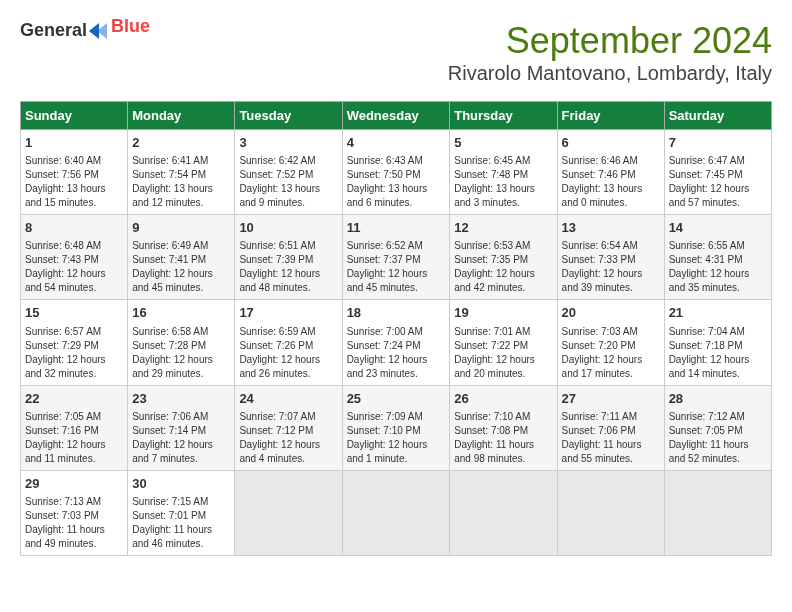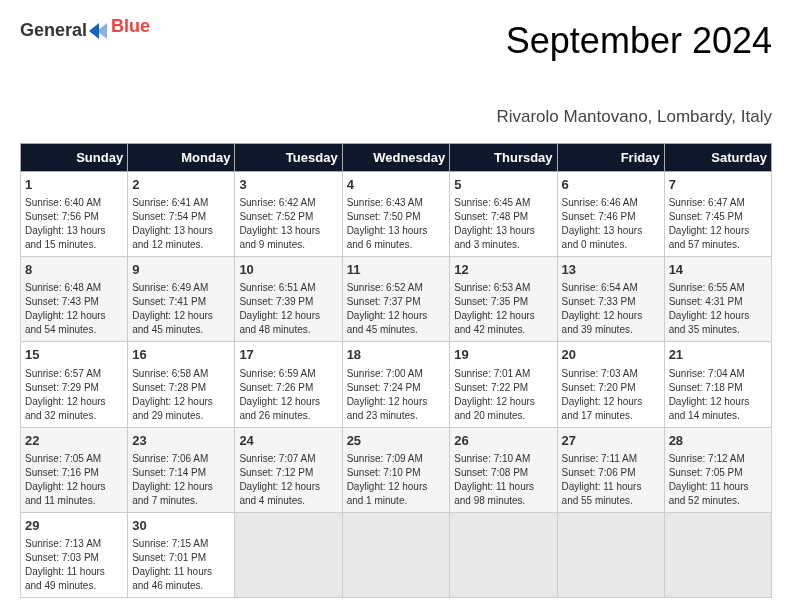--- a/index.html
+++ b/index.html
@@ -20,37 +20,36 @@
       display: flex;
       align-items: center;
       gap: 4px;
     }
     .title-area {
       text-align: right;
     }
     .month-title {
       font-size: 36px;
       font-weight: normal;
-      color: #000000;
+      color: #4d7c0f;
     }
     .location-title {
-      font-size: 17px;
+      font-size: 20px;
       color: #444;
-      margin-top: 45px;
     }
     table {
       width: 100%;
       border-collapse: collapse;
       font-size: 10px;
     }
     thead tr th {
-      background-color: #0f172a;
+      background-color: #15803d;
       color: #fff;
       padding: 6px 4px;
-      text-align: right;
+      text-align: left;
       font-size: 13px;
       font-weight: bold;
       border: 1px solid #aaa;
     }
     tbody tr td {
       border: 1px solid #ccc;
       padding: 4px 4px;
       vertical-align: top;
       width: 108px;
       min-height: 70px;

